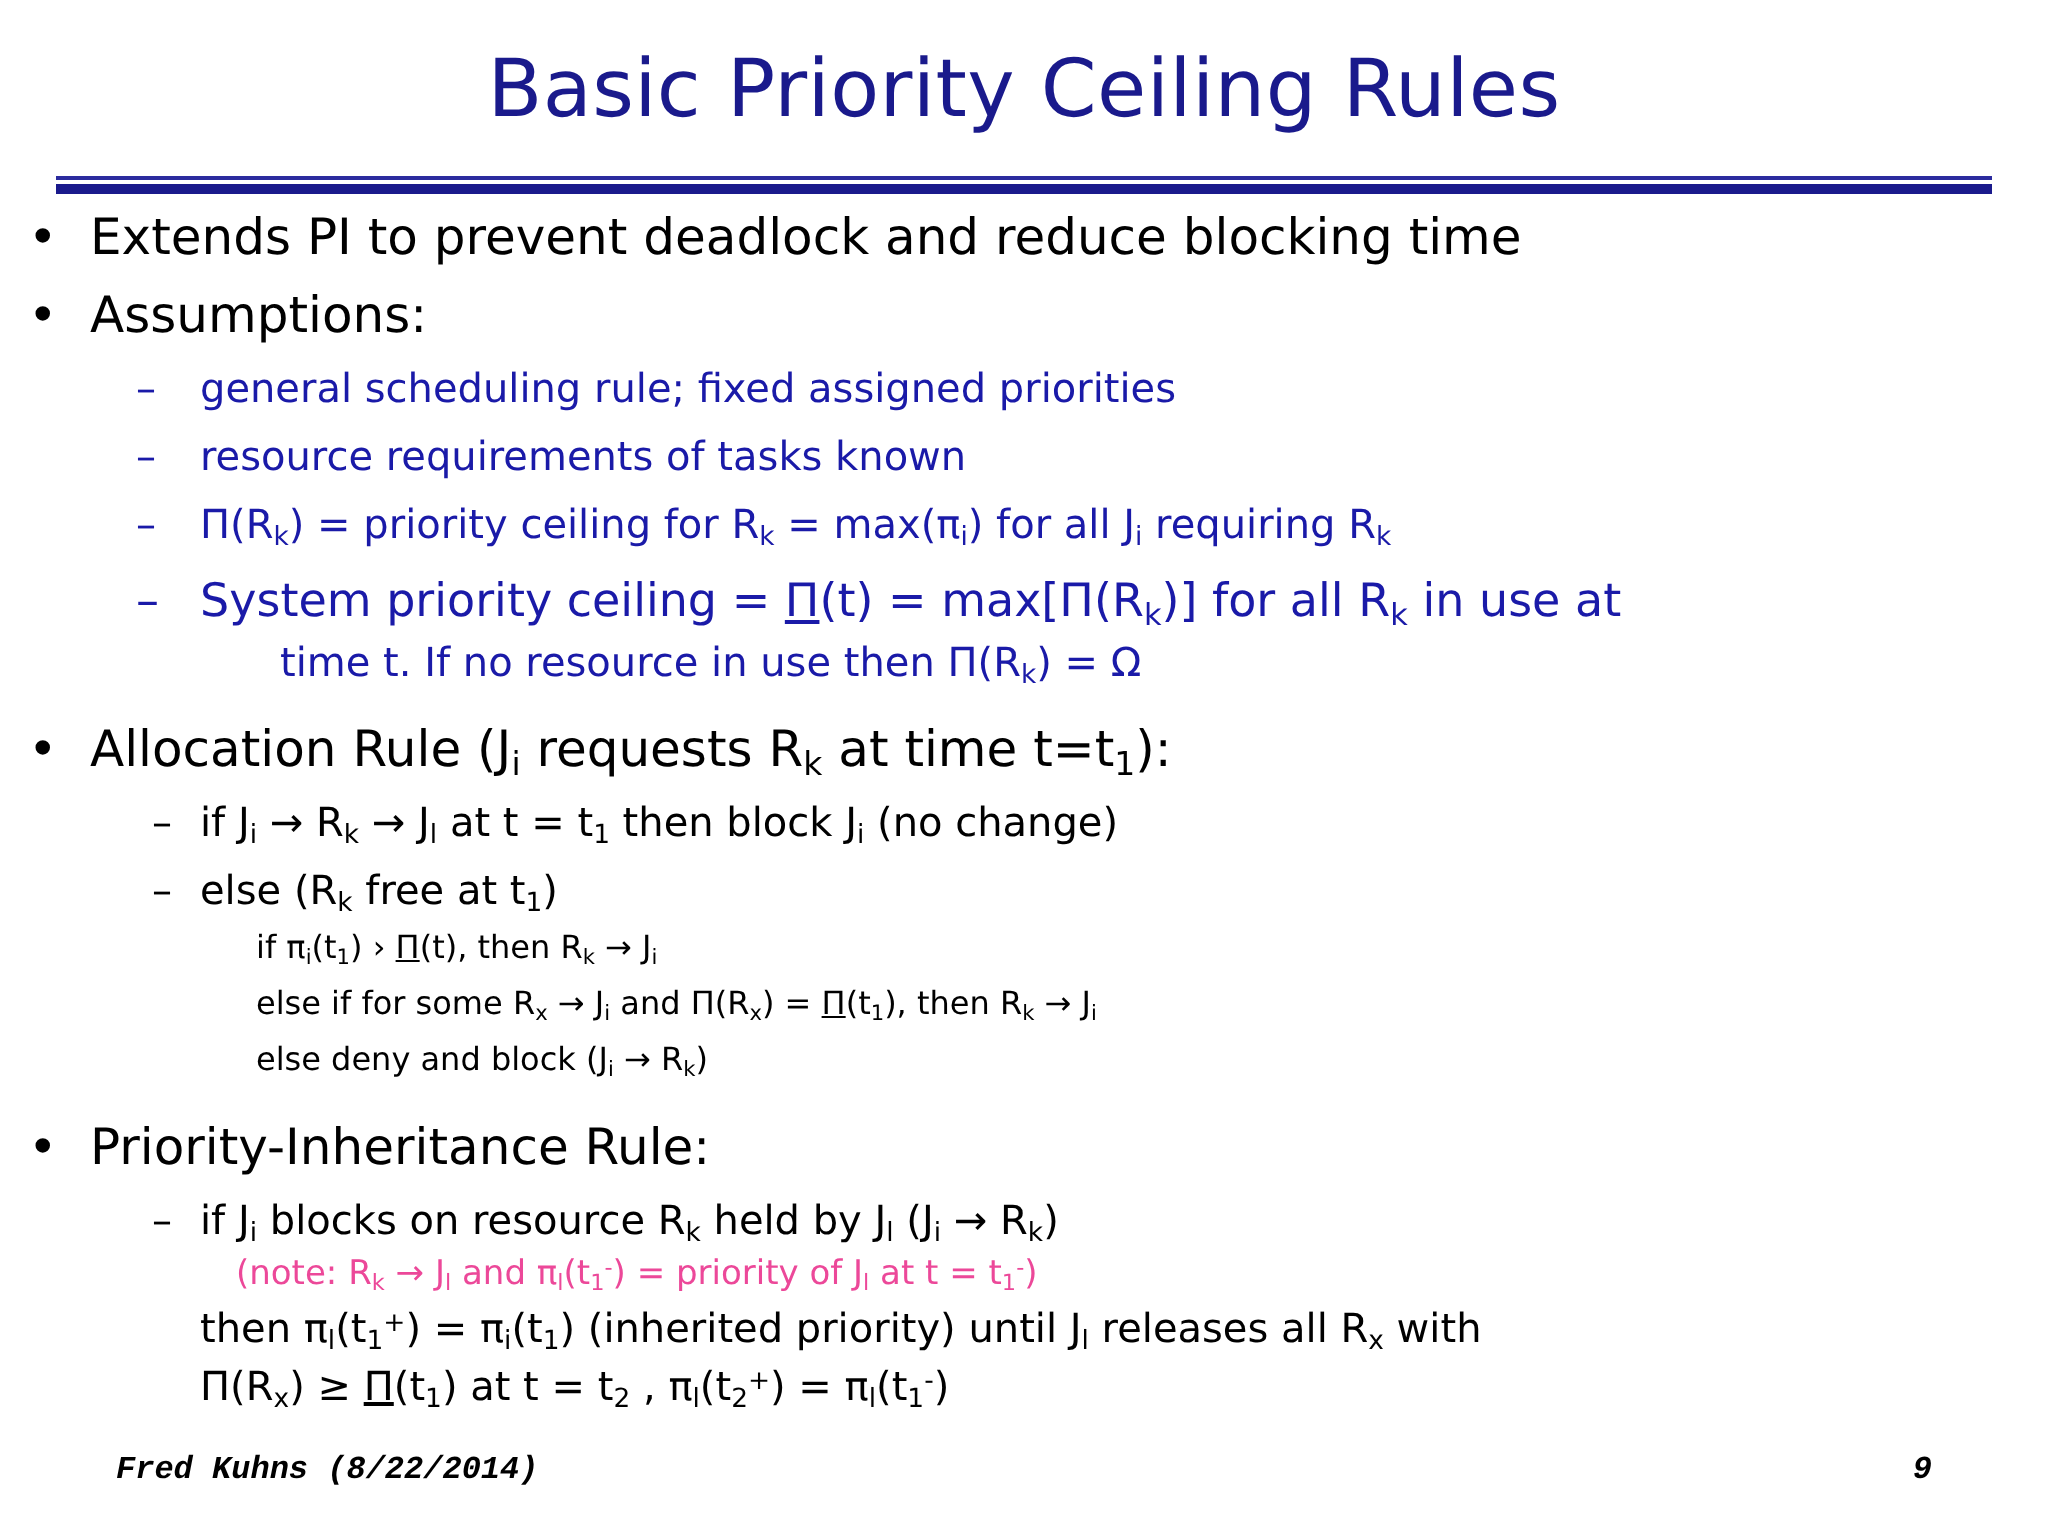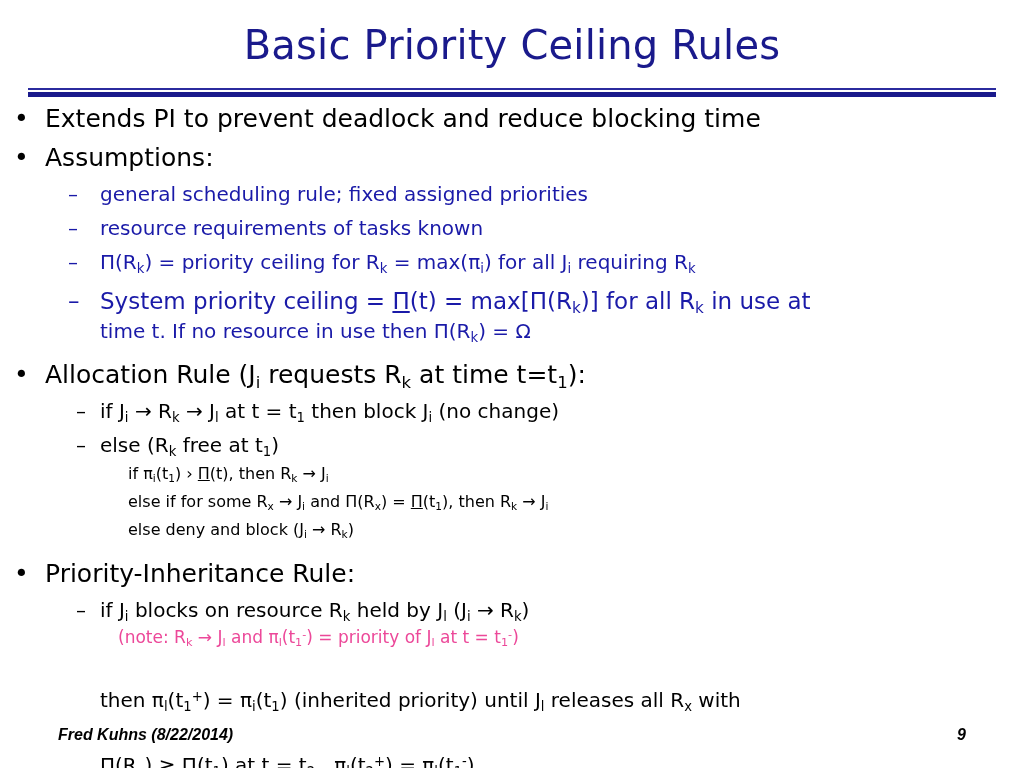--- a/index.html
+++ b/index.html
@@ -129,37 +129,37 @@
     font-size: 23px;
     line-height: 31px;
   }
   .l2big .dash { font-size: 23px; line-height: 31px; }
   .cont {
     display: block;
     padding-left: 100px;
     font-size: 20px;
     line-height: 28px;
     color: #1a1aa8;
+    margin-left: 40px;
   }
 
   
   .l3 {
     display: block;
     padding-left: 128px;
     font-size: 16px;
     line-height: 28px;
     color: #000000;
   }
   .l3w {
     display: block;
     padding-left: 100px;
     font-size: 20px;
     line-height: 29px;
     color: #000000;
-    margin-top: 36px;
   }
   .note {
     display: block;
     padding-left: 118px;
     font-size: 17px;
     line-height: 25px;
     color: #ec4899;
   }
 
   sub {
@@ -179,21 +179,21 @@
   .gap-m { height: 9px; }
   .gap-l { height: 13px; }
 
   
   .footer {
     position: absolute;
     left: 0;
     top: 726px;
     width: 1024px;
     height: 30px;
-    font-family: Liberation Sans, sans-serif;
+    font-family: Liberation Mono, monospace;
     font-size: 16px;
     font-weight: bold;
     font-style: italic;
     color: #000000;
   }
   .footer-left   { position: absolute; left: 58px;  top: 0; }
   .footer-center { position: absolute; left: 0; top: 0; width: 1024px; text-align: center; }
   .footer-right  { position: absolute; right: 58px; top: 0; }
 </style>
 </head>

